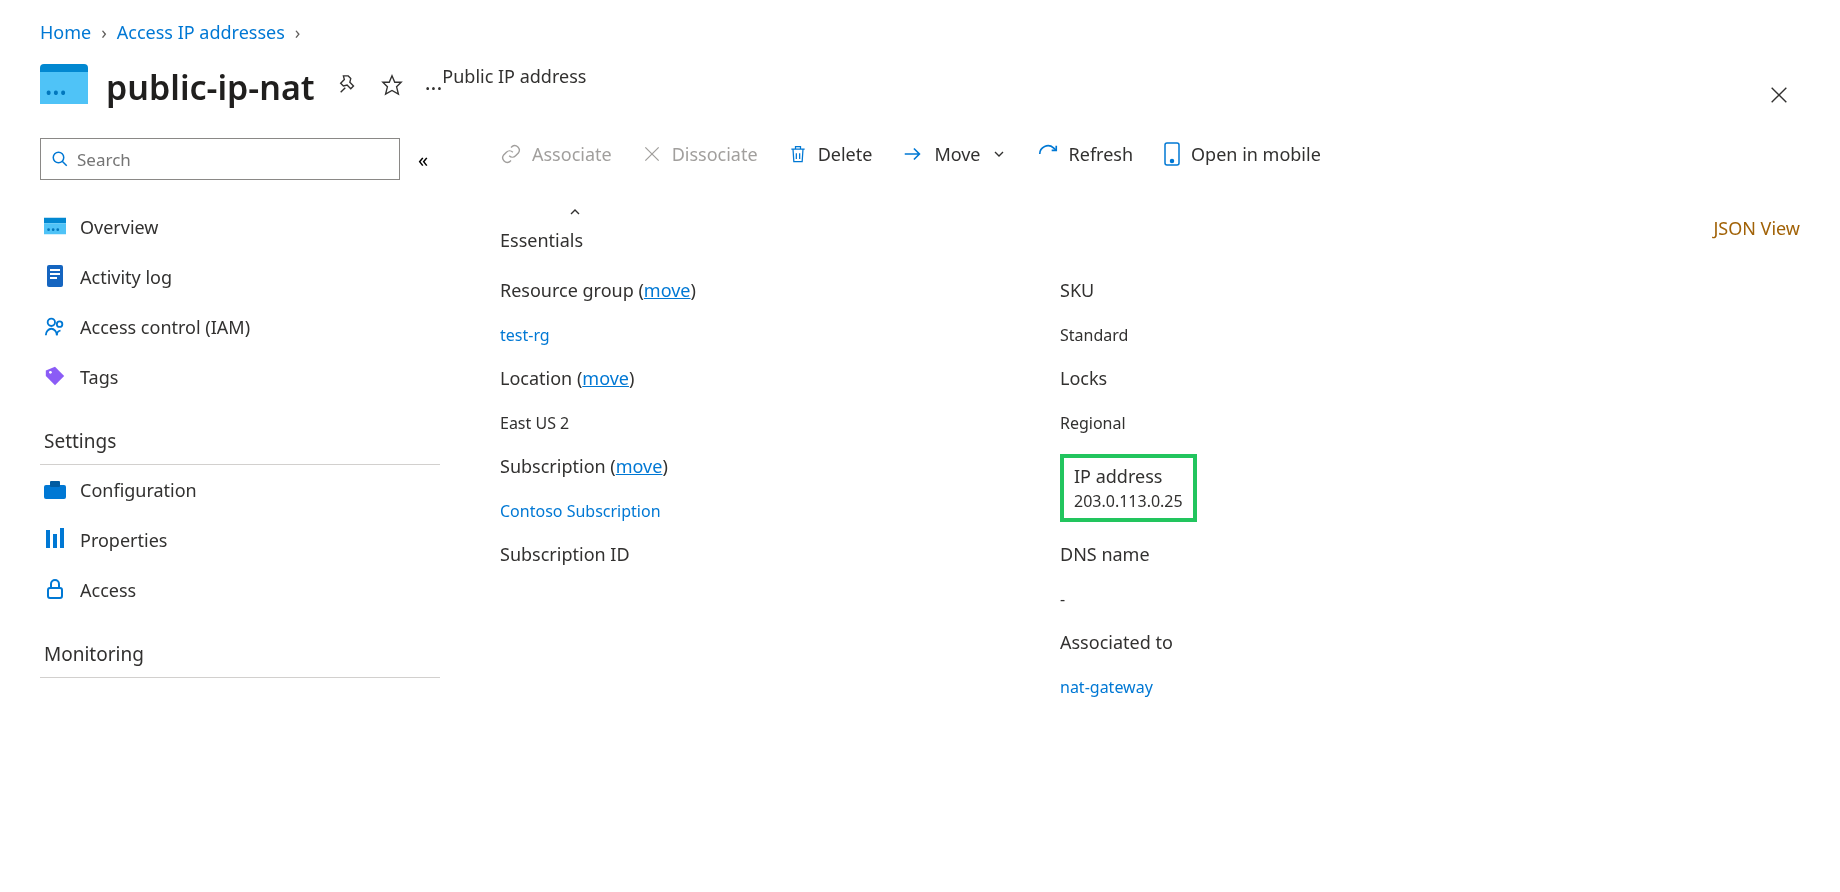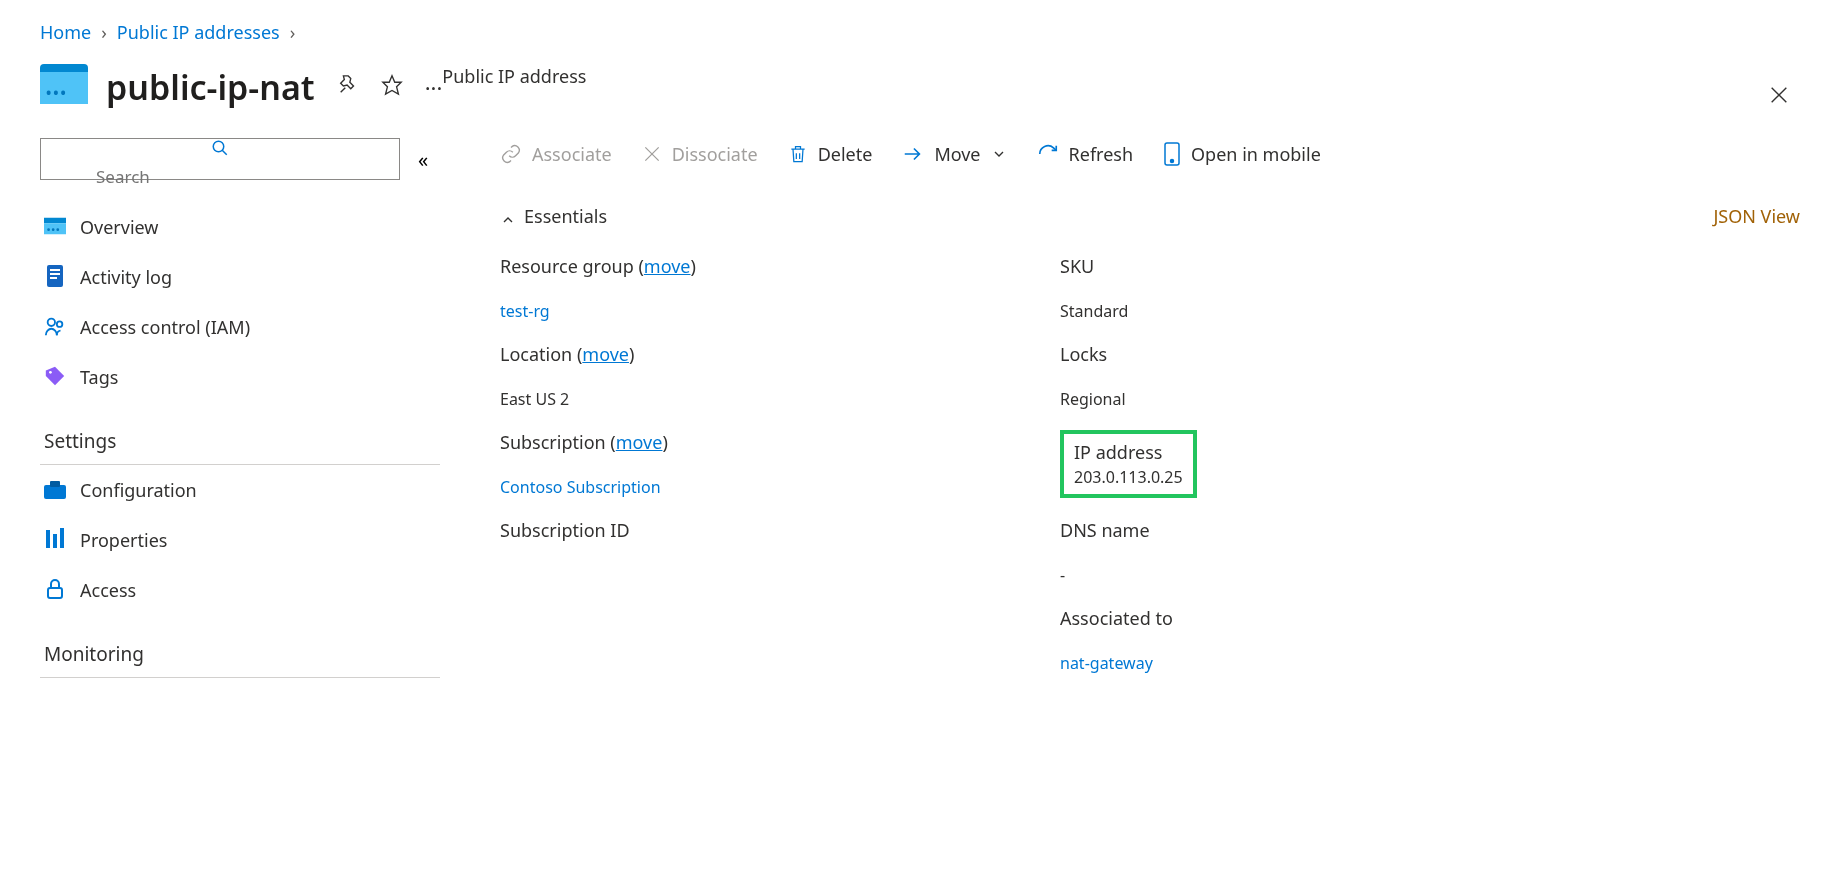--- a/index.html
+++ b/index.html
@@ -21,37 +21,37 @@
   .title-block { display: flex; flex-direction: row; }
   .title-line { display: flex; align-items: center; gap: 22px; }
   .title { font-size: 34px; font-weight: 600; color: #201f1e; }
   .subtitle { font-size: 18px; color: #323130; }
   .icon-btn { background: none; border: none; cursor: pointer; color: #323130; font-size: 22px; }
   .close-x { position: absolute; right: 50px; top: 80px; font-size: 24px; }
 
   .layout { display: flex; gap: 60px; }
   .sidebar { width: 400px; flex: none; }
   .search-wrap { display: flex; align-items: center; gap: 18px; margin-bottom: 22px; }
-  .search-box { display: flex; align-items: center; border: 1px solid #8a8886; width: 360px; height: 42px; padding: 0 10px; gap: 8px; flex-direction: column; }
+  .search-box { display: flex; align-items: center; border: 1px solid #8a8886; width: 360px; height: 42px; padding: 13px 10px; gap: 8px; }
   .search-box svg { flex: none; }
   .search-box input { border: none; outline: none; flex: 1; font-size: 17px; background: transparent; }
   .collapse-btn { background: none; border: none; font-size: 20px; cursor: pointer; }
 
   .nav-item { display: flex; gap: 14px; padding: 13px 4px; font-size: 18px; cursor: pointer; }
 
   .section-hdr { font-size: 19px; padding: 14px 4px 10px; border-bottom: 1px solid #d2d0ce; margin-top: 12px; }
 
   .content { flex: 1; padding-top: 4px; }
 
   .toolbar { display: flex; align-items: center; gap: 30px; margin-bottom: 38px; font-size: 18px; flex-wrap: wrap; }
   .tb-item { display: flex; align-items: center; gap: 10px; cursor: pointer; }
   .disabled { color: #a19f9d; cursor: not-allowed; }
 
   .essentials-row { display: flex; justify-content: space-between; align-items: center; margin-bottom: 26px; }
-  .ess-toggle { display: flex; align-items: flex-end; gap: 8px; font-size: 18px; cursor: pointer; }
+  .ess-toggle { display: flex; align-items: flex-end; gap: 8px; font-size: 18px; cursor: pointer; flex-direction: column; }
   .json-link { color: #a16207; font-size: 18px; cursor: pointer; }
 
   .essentials-cols { display: flex; gap: 60px; }
   .col { flex: 1; display: flex; flex-direction: column; gap: 20px; max-width: 500px; }
   .prop .lbl { font-size: 18px; color: #323130; }
   .prop .val { font-size: 16px; margin-top: 22px; }
   .link { color: #0078d4; cursor: pointer; }
   .link-u { text-decoration: underline; }
 
   .highlight { border: 4px solid #22c55e; padding: 6px 10px; display: inline-block; }
@@ -61,21 +61,21 @@
   .small-icon { width: 22px; height: 22px; display: inline-flex; align-items: center; justify-content: center; }
 </style>
 </head>
 <body>
 
 <div class="page">
 
   <nav class="breadcrumb">
     <a>Home</a>
     <span class="chev">›</span>
-    <a>Public IP addresses</a>
+    <a>Access IP addresses</a>
     <span class="chev">›</span>
   </nav>
 
   <div class="header-row">
     <div class="header-icon"></div>
     <div class="title-block">
       <div class="title-line">
         <h1 class="title">public-ip-nat</h1>
         <button class="icon-btn" title="Pin">
           <svg width="22" height="22" viewBox="0 0 24 24" fill="none" stroke="currentColor" stroke-width="1.5">

